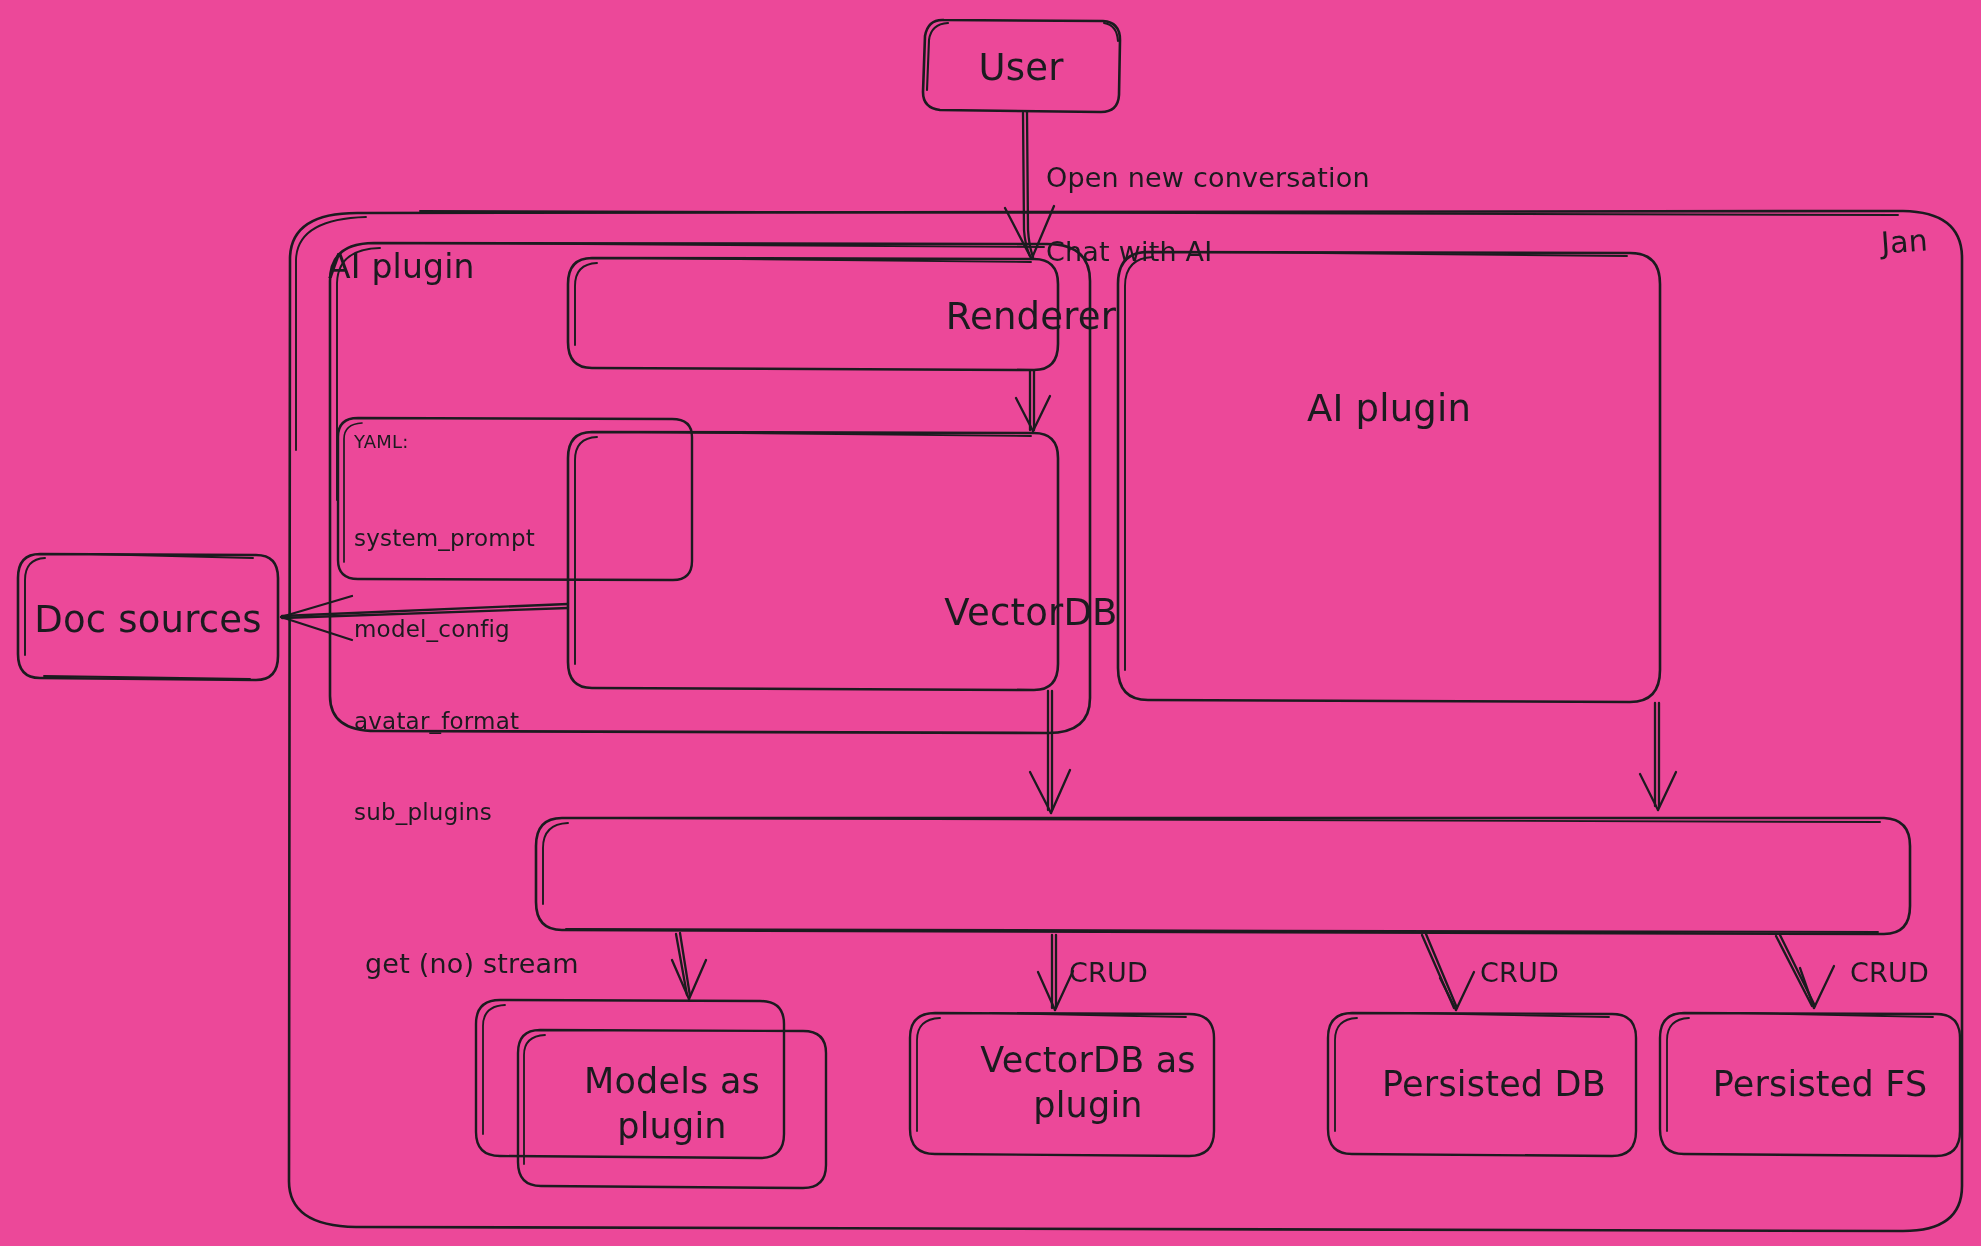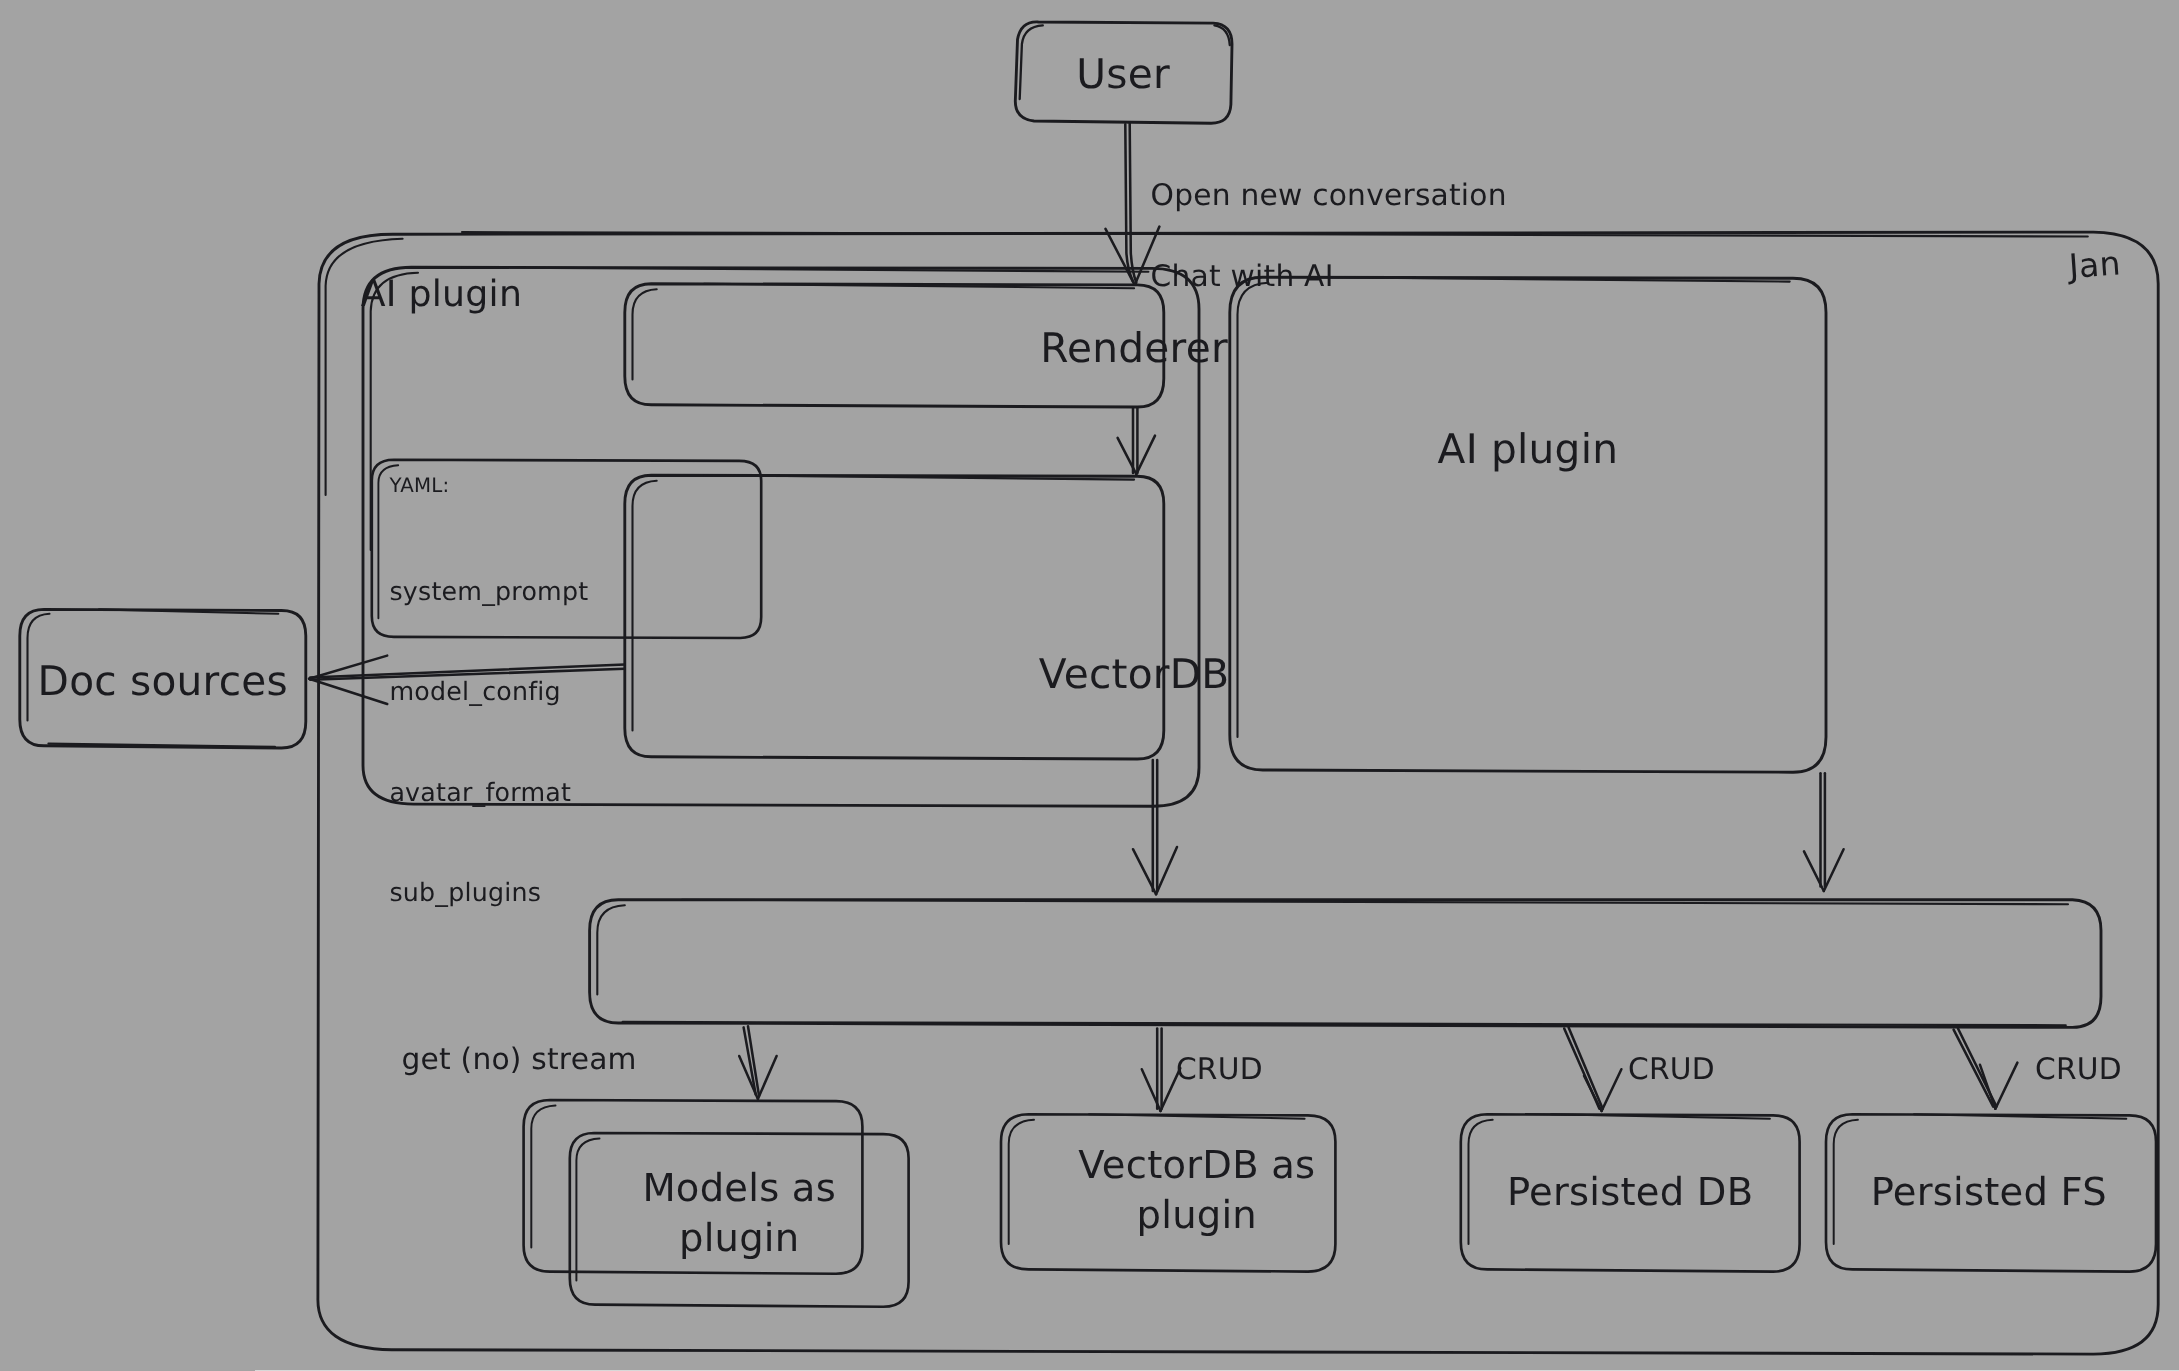--- a/index.html
+++ b/index.html
@@ -4,21 +4,21 @@
 <style>
   html, body {
     margin: 0;
     padding: 0;
     background: #ffffff;
   }
   #canvas {
     position: relative;
     width: 1981px;
     height: 1246px;
-    background: #a3a3a3;
+    background: #ec4899;
     overflow: hidden;
     font-family: "DejaVu Sans", sans-serif;
   }
   svg#sketch {
     position: absolute;
     left: 0; top: 0;
     width: 1981px;
     height: 1246px;
   }
   svg#sketch path, svg#sketch line, svg#sketch polyline {
@@ -33,21 +33,21 @@
     font-family: "DejaVu Sans", sans-serif;
     white-space: pre;
     line-height: 1.28;
     letter-spacing: 0.2px;
   }
   .lbl-center {
     text-align: center;
     transform: translateX(-50%);
   }
   .t-box      { font-size: 37px; }
-  .t-boxsm    { font-size: 35px; }
+  .t-boxsm    { font-size: 35px; margin-left: 12px; }
   .t-group    { font-size: 33px; }
   .t-edge     { font-size: 27px; text-align: center; }
   .t-yaml     { font-size: 23px; }
   .t-yaml-hd  { font-size: 18px; }
   .t-corner   { font-size: 30px; }
   .yaml-list  { }
   .yaml-list div { margin-top: 3px; }
 </style>
 </head>
 <body>

